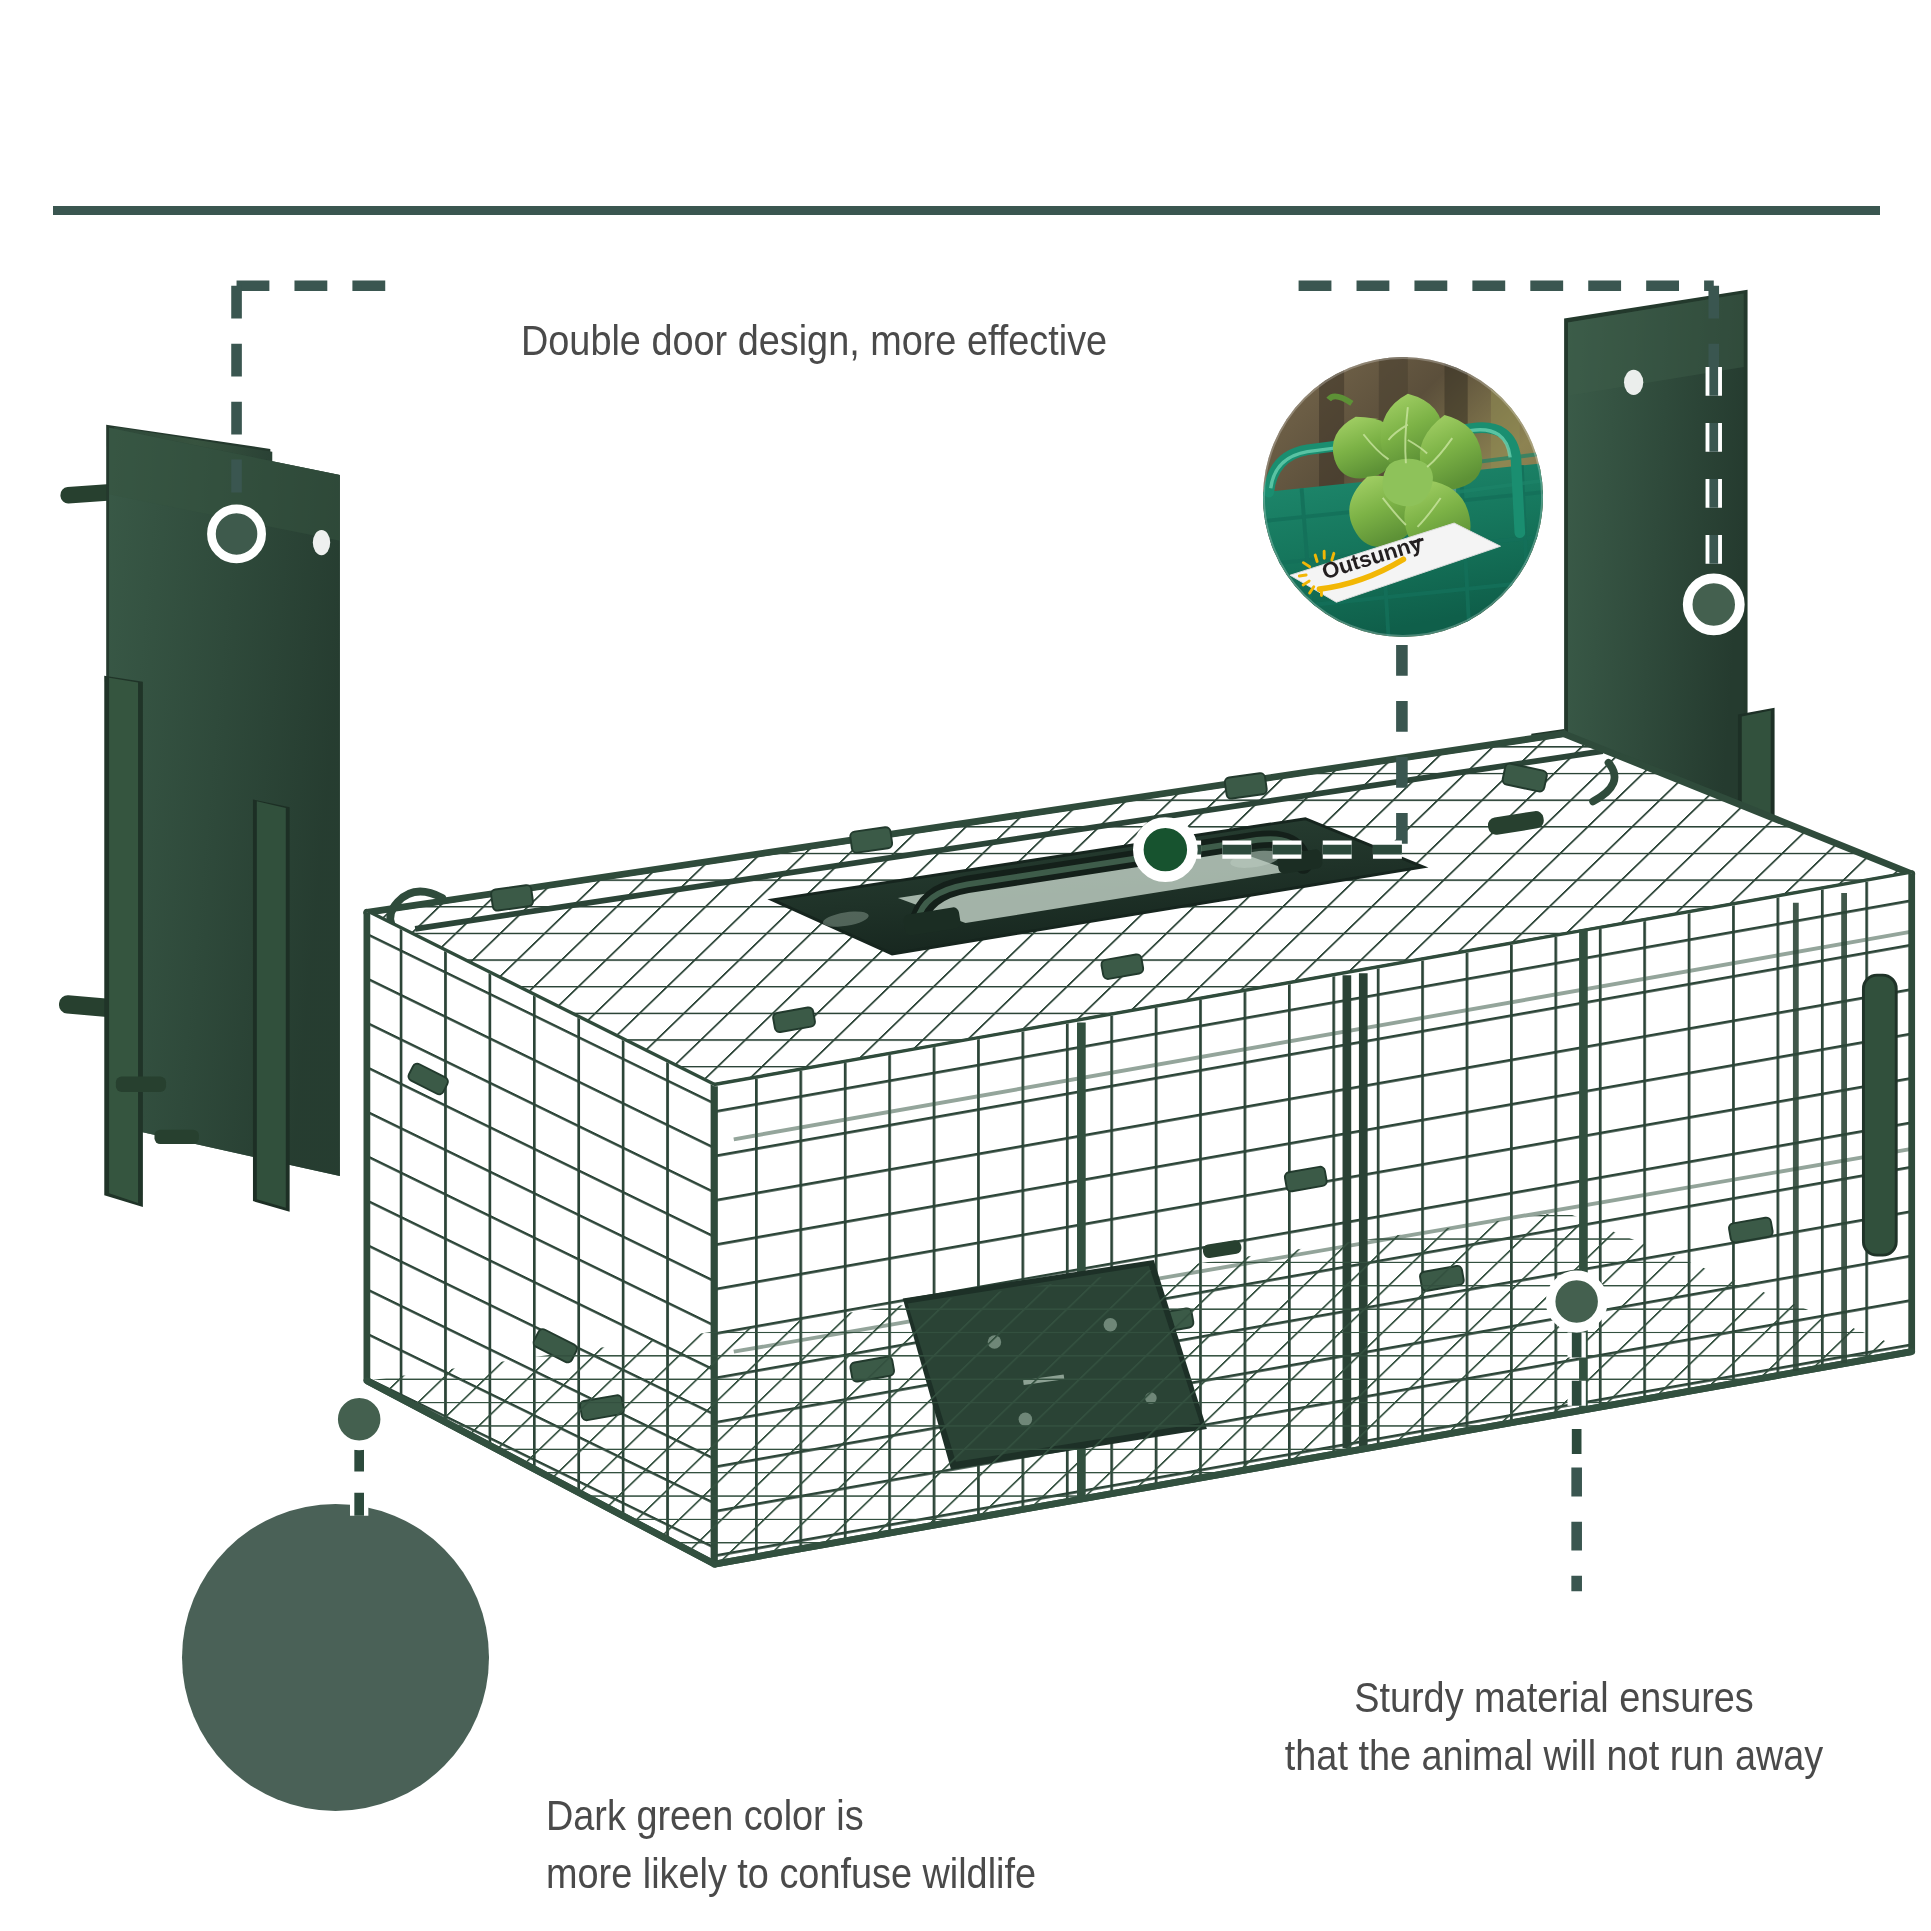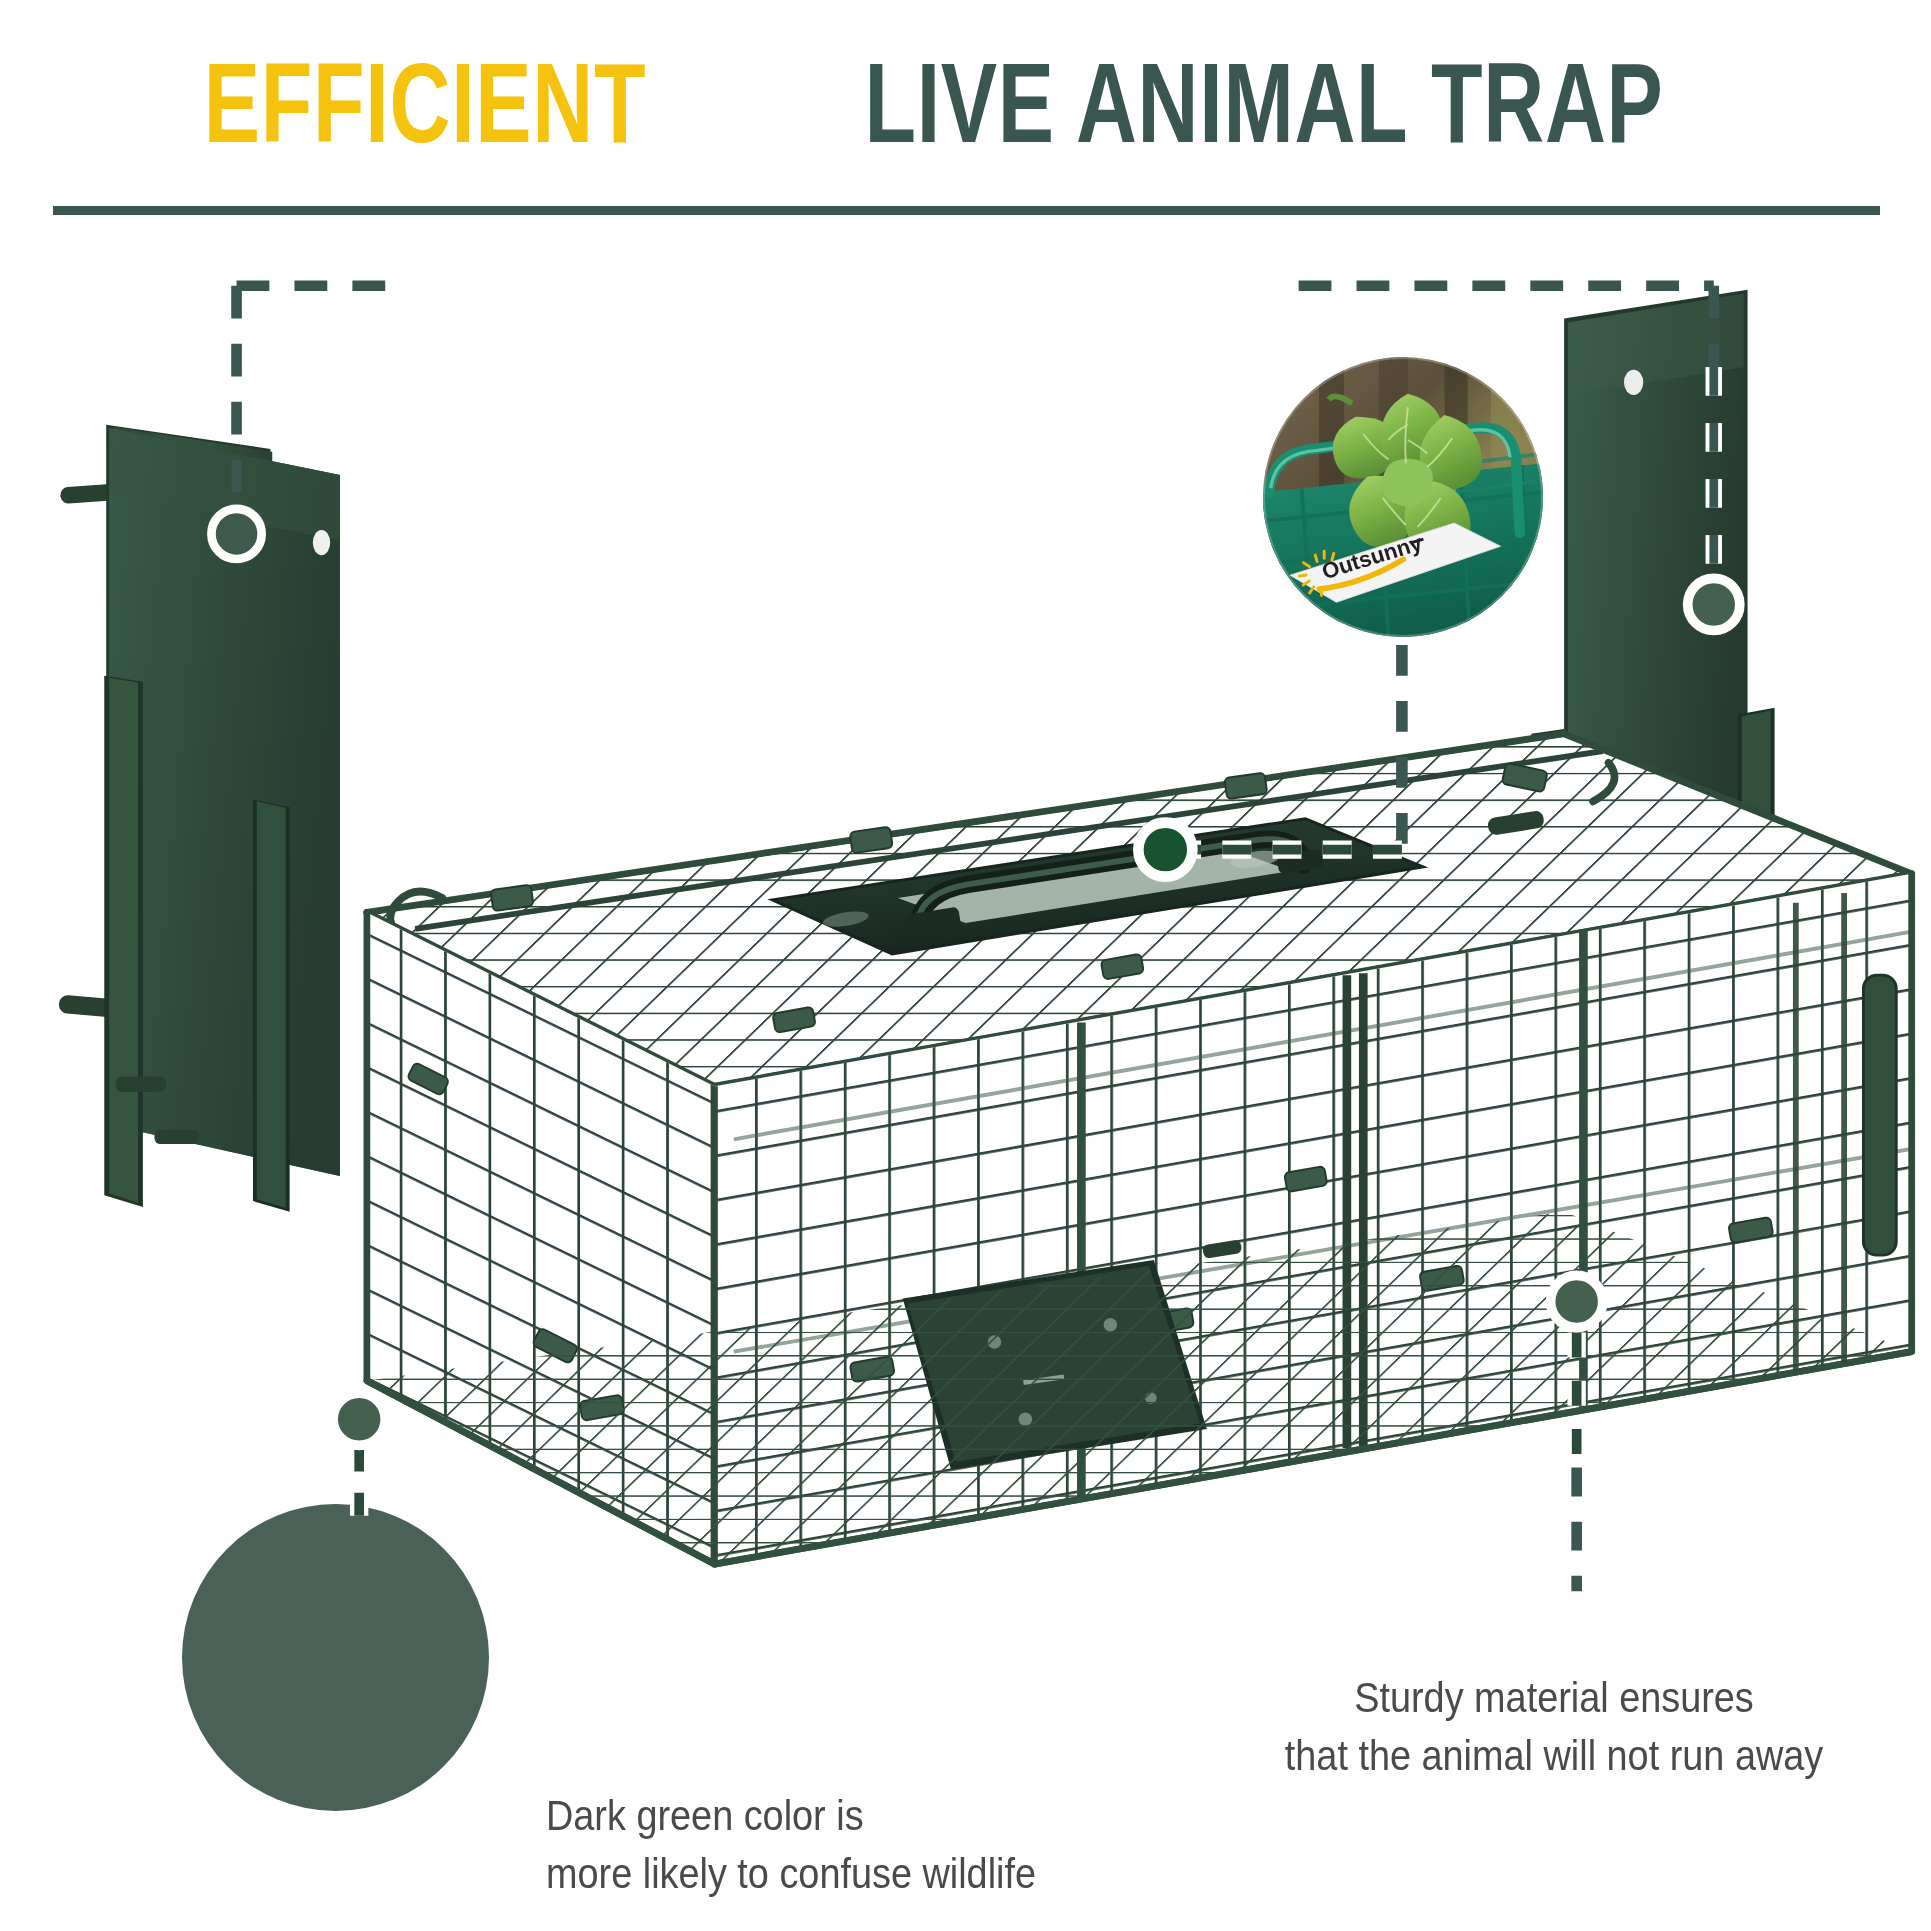--- a/index.html
+++ b/index.html
@@ -39,23 +39,20 @@
 
   svg{display:block;}
   #art{position:absolute;left:0;top:0;}
   #lines{position:absolute;left:0;top:0;pointer-events:none;}
 </style>
 </head>
 <body>
 
 <div class="stage">
 
-  <div id="title-bar">
-    <span class="ttl" id="title-efficient">EFFICIENT</span><span class="ttl" id="title-rest"> LIVE ANIMAL TRAP</span>
-  </div>
   <div id="title-rule"></div>
 
   <svg id="art" width="1931" height="1931" viewBox="0 0 2000 2000">
     <defs>
       <linearGradient id="gPanel" x1="0" y1="0" x2="1" y2="0.3">
         <stop offset="0" stop-color="#3b5c49"></stop>
         <stop offset="0.55" stop-color="#2f4a3b"></stop>
         <stop offset="1" stop-color="#253b2f"></stop>
       </linearGradient>
       <linearGradient id="gPanel2" x1="0" y1="0" x2="1" y2="0.2">
@@ -416,20 +413,23 @@
       <circle cx="1633" cy="1348" r="27" fill="#44604f" stroke="#ffffff" stroke-width="10"></circle>
     </g>
 
     <g>
       <path d="M372 1500 V1580" stroke="#ffffff" stroke-width="19" fill="none" stroke-dasharray="24 22"></path>
       <path d="M372 1500 V1580" stroke="#2c4a3c" stroke-width="10" fill="none" stroke-dasharray="24 22"></path>
       <circle cx="372" cy="1470" r="27" fill="#44604f" stroke="#ffffff" stroke-width="10"></circle>
     </g>
   </svg>
 
+  <div class="callout" id="callout-double-door">
+    <span class="cnd">Double door design, more effective</span>
+  </div>
 
 
   <div class="callout" id="callout-sturdy">
     <span class="cnd-r" style="transform-origin:center center">Sturdy material ensures
 that the animal will not run away</span>
   </div>
 
   <div class="callout" id="callout-dark-green">
     <span class="cnd">Dark green color is
 more likely to confuse wildlife</span>

